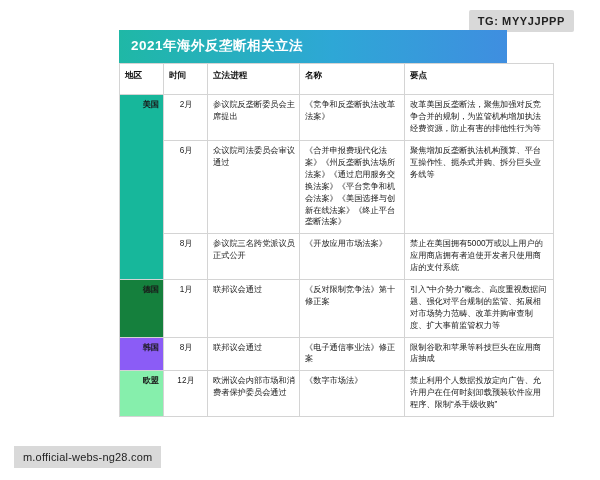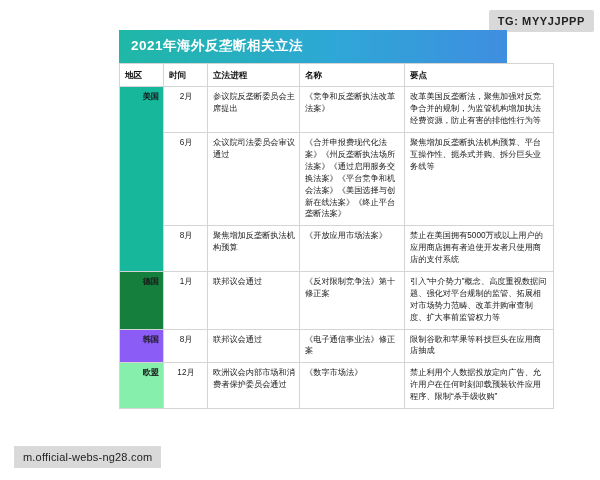--- a/index.html
+++ b/index.html
@@ -15,21 +15,21 @@
     overflow: hidden;
   }
   .page {
     position: absolute;
     left: 0; top: 0;
     width: 600px; height: 480px;
   }
   
   .tg-badge {
     position: absolute;
-    right: 6px;
+    right: 26px;
     top: 10px;
     background: #d9d9d9;
     color: #222222;
     font-size: 11px;
     font-weight: bold;
     letter-spacing: 0.6px;
     padding: 5px 9px;
     border-radius: 2px;
   }
   
@@ -73,21 +73,21 @@
     line-height: 1.45;
     color: #1a1a1a;
     padding: 4px 4px 5px 5px;
   }
   table.main thead th {
     background: #ffffff;
     font-weight: bold;
     font-size: 8.6px;
     text-align: left;
     padding-top: 5px;
-    padding-bottom: 5px;
+    padding-bottom: 13px;
     color: #111111;
   }
   th.c-region { width: 34px; }
   th.c-time { width: 34px; }
   th.c-process { width: 82px; }
   th.c-name { width: 95px; }
   th.c-points { width: 139px; }
 
   td.region {
     color: #ffffff;
@@ -138,21 +138,21 @@
           <td class="cell-top">改革美国反垄断法，聚焦加强对反竞争合并的规制，为监管机构增加执法经费资源，防止有害的排他性行为等</td>
         </tr>
         <tr>
           <td class="time">6月</td>
           <td class="cell-top">众议院司法委员会审议通过</td>
           <td class="cell-top">《合并申报费现代化法案》《州反垄断执法场所法案》《通过启用服务交换法案》《平台竞争和机会法案》《美国选择与创新在线法案》《终止平台垄断法案》</td>
           <td class="cell-top">聚焦增加反垄断执法机构预算、平台互操作性、扼杀式并购、拆分巨头业务线等</td>
         </tr>
         <tr>
           <td class="time">8月</td>
-          <td class="cell-top">聚焦增加反垄断执法机构预算</td>
+          <td class="cell-top">参议院三名跨党派议员正式公开</td>
           <td class="cell-top">《开放应用市场法案》</td>
           <td class="cell-top">禁止在美国拥有5000万或以上用户的应用商店拥有者迫使开发者只使用商店的支付系统</td>
         </tr>
         <tr>
           <td class="region de">德国</td>
           <td class="time">1月</td>
           <td class="cell-top">联邦议会通过</td>
           <td class="cell-top">《反对限制竞争法》第十修正案</td>
           <td class="cell-top">引入“中介势力”概念、高度重视数据问题、强化对平台规制的监管、拓展相对市场势力范畴、改革并购审查制度、扩大事前监管权力等</td>
         </tr>

